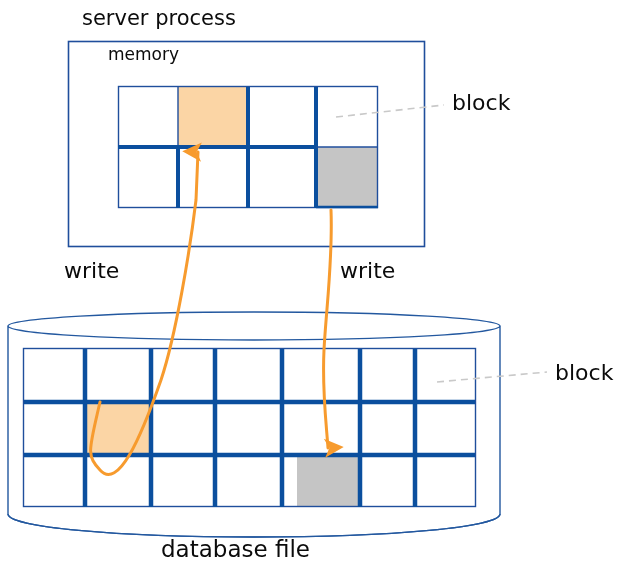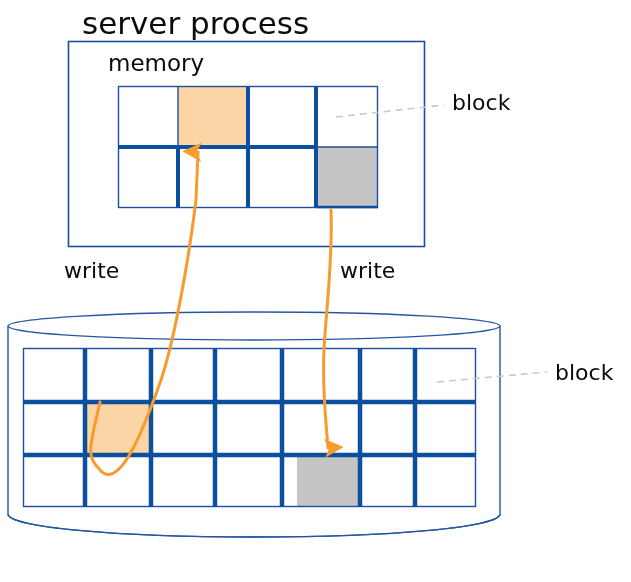--- a/index.html
+++ b/index.html
@@ -28,22 +28,22 @@
     display: block;
   }
   .dlabel {
     position: absolute;
     color: #0b0b0b;
     font-family: "DejaVu Sans", "Liberation Sans", sans-serif;
     font-weight: 400;
     white-space: nowrap;
     line-height: 1;
   }
-  #label-server-process { left: 82px;  top: 8px;   font-size: 31px; }
-  #label-memory         { left: 108px; top: 52px;  font-size: 23px; text-align: center; }
+  #label-server-process { left: 82px;  top: 8px;   font-size: 21px; }
+  #label-memory         { left: 108px; top: 46px;  font-size: 17px; text-align: center; }
   #label-read           { left: 64px;  top: 260px; font-size: 22px; }
   #label-write          { left: 340px; top: 260px; font-size: 22px; text-align: center; }
   #label-block-memory   { left: 452px; top: 92px;  font-size: 22px; }
   #label-block-db       { left: 555px; top: 362px; font-size: 22px; }
   #label-database-file  { left: 161px; top: 538px; font-size: 23px; }
 </style>
 </head>
 <body>
 
 <div id="diagram-root">
@@ -125,14 +125,15 @@
   <div class="dlabel" id="label-memory">memory</div>
 
   <div class="dlabel" id="label-read">write</div>
 
   <div class="dlabel" id="label-write">write</div>
 
   <div class="dlabel" id="label-block-memory">block</div>
 
   <div class="dlabel" id="label-block-db">block</div>
 
+  <div class="dlabel" id="label-database-file">database file</div>
 
 </div>
 
 </body></html>

